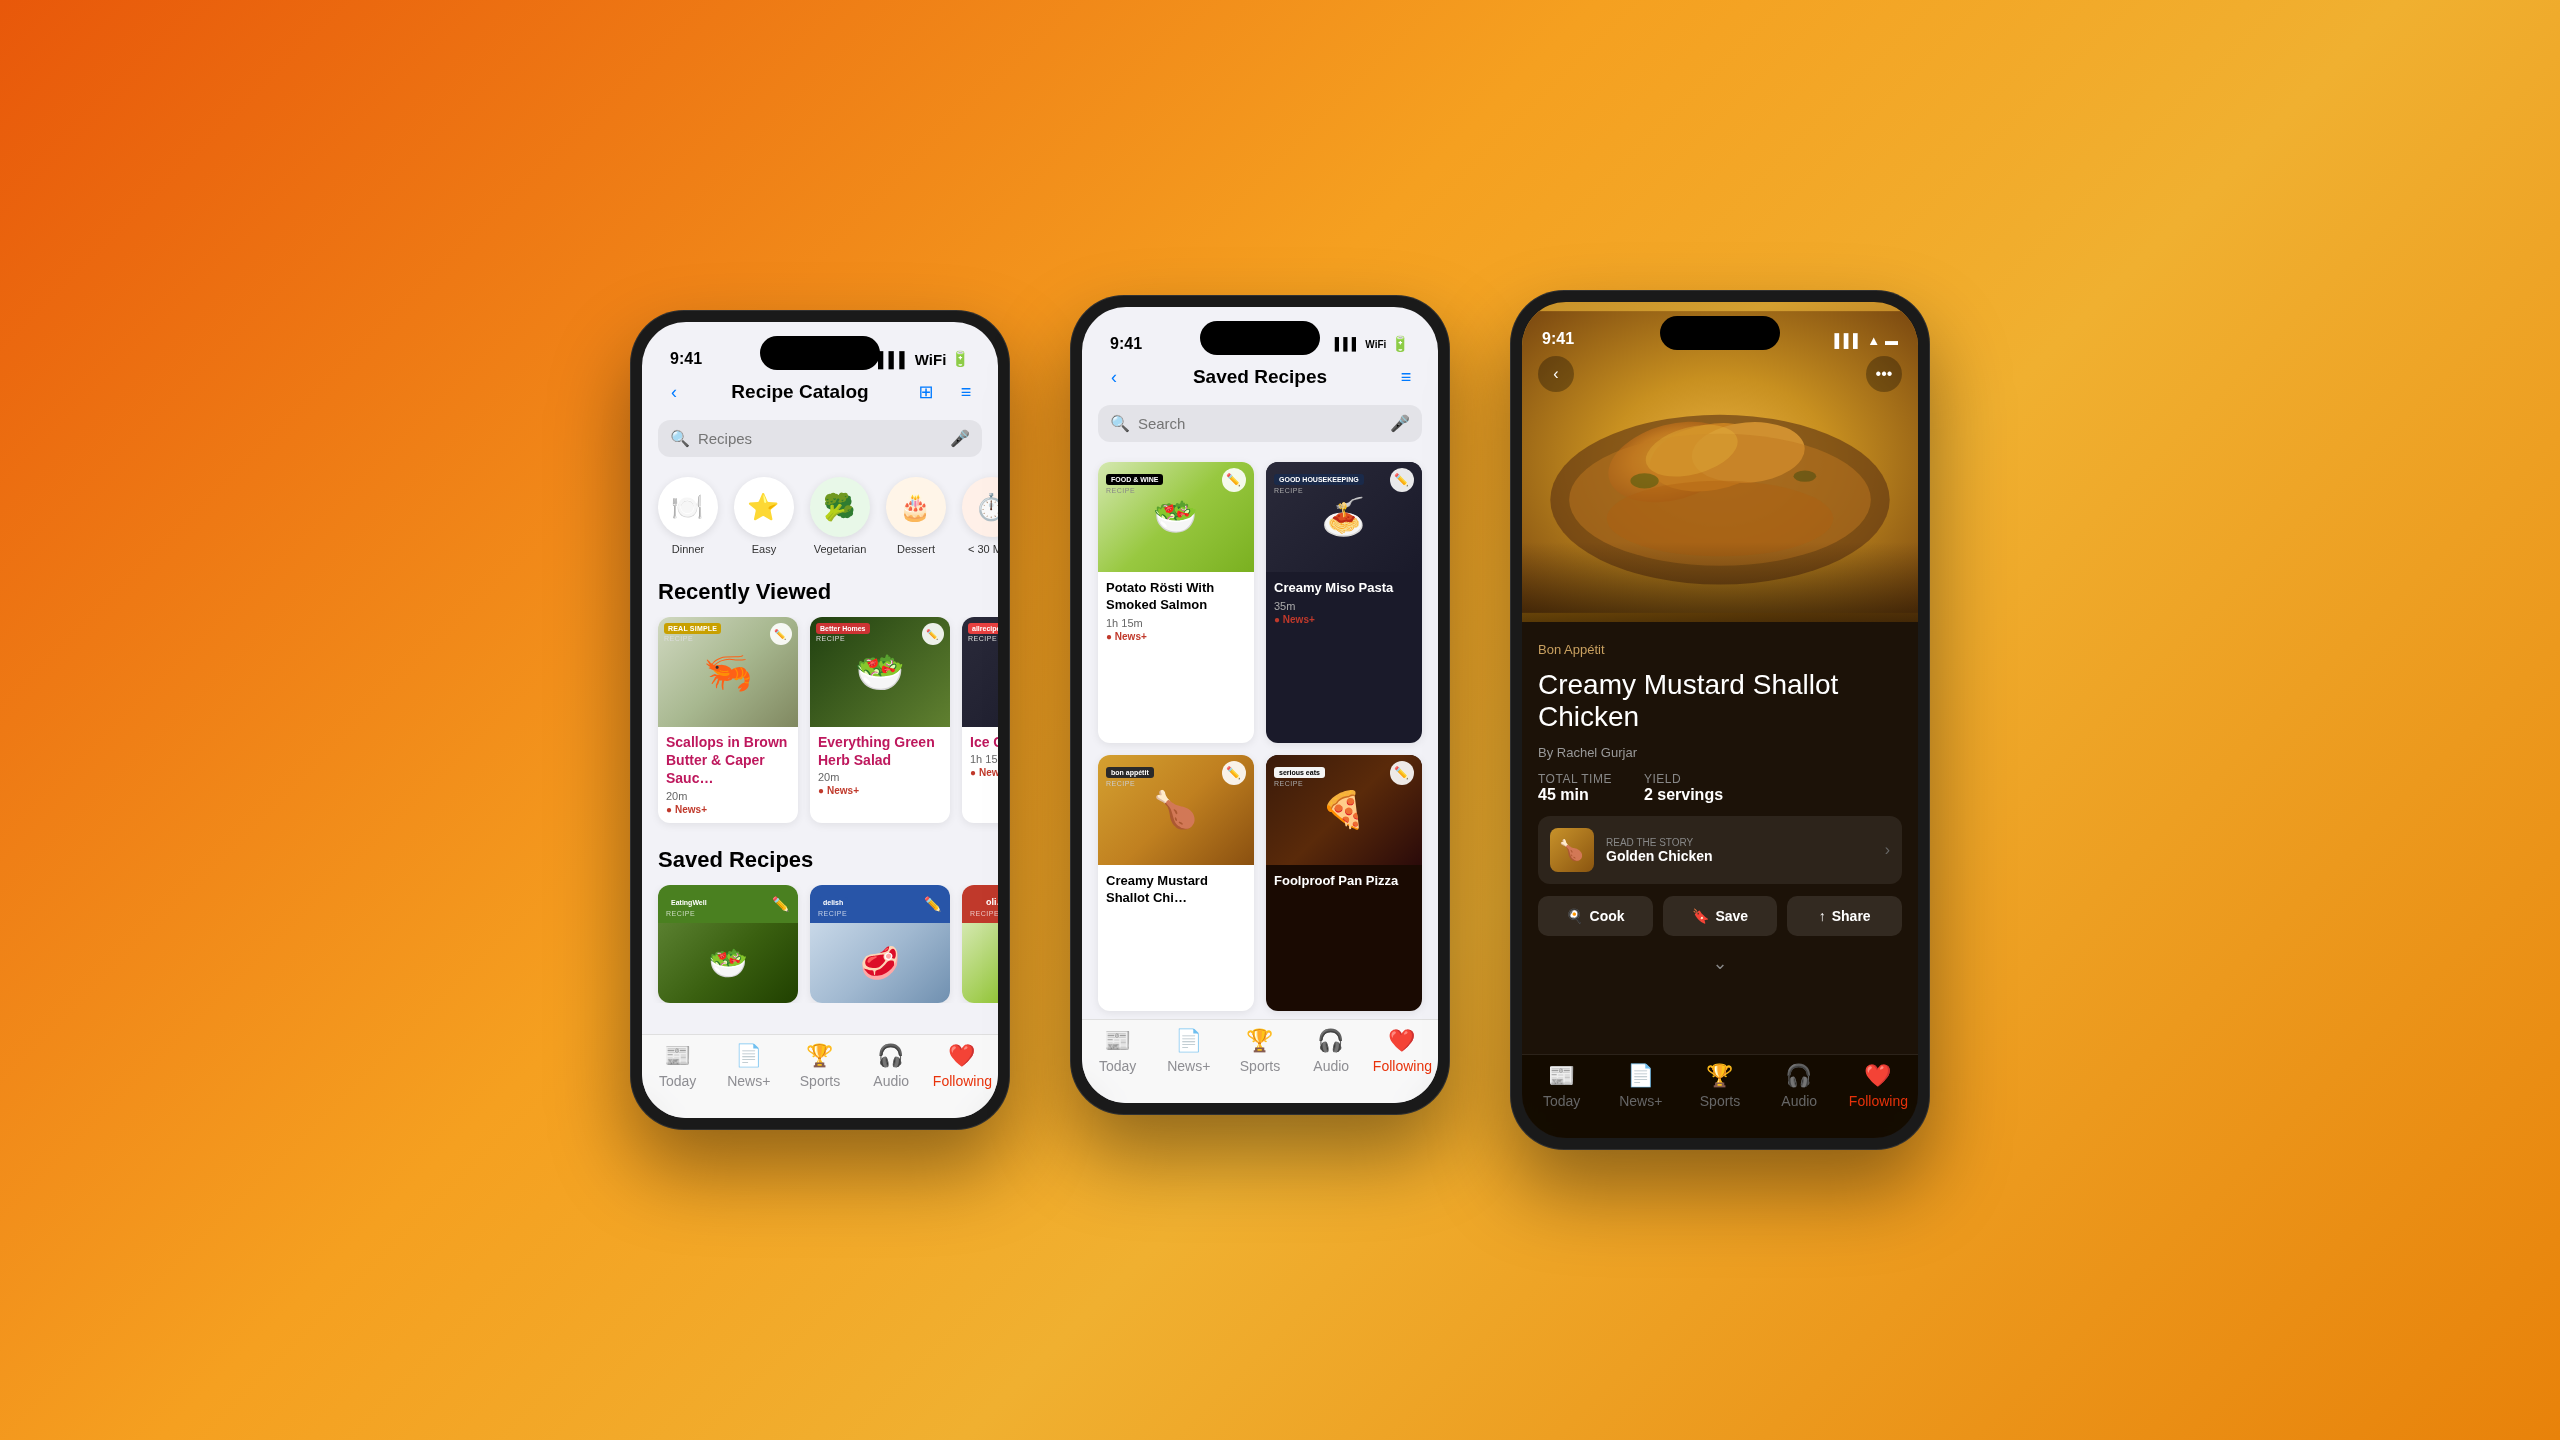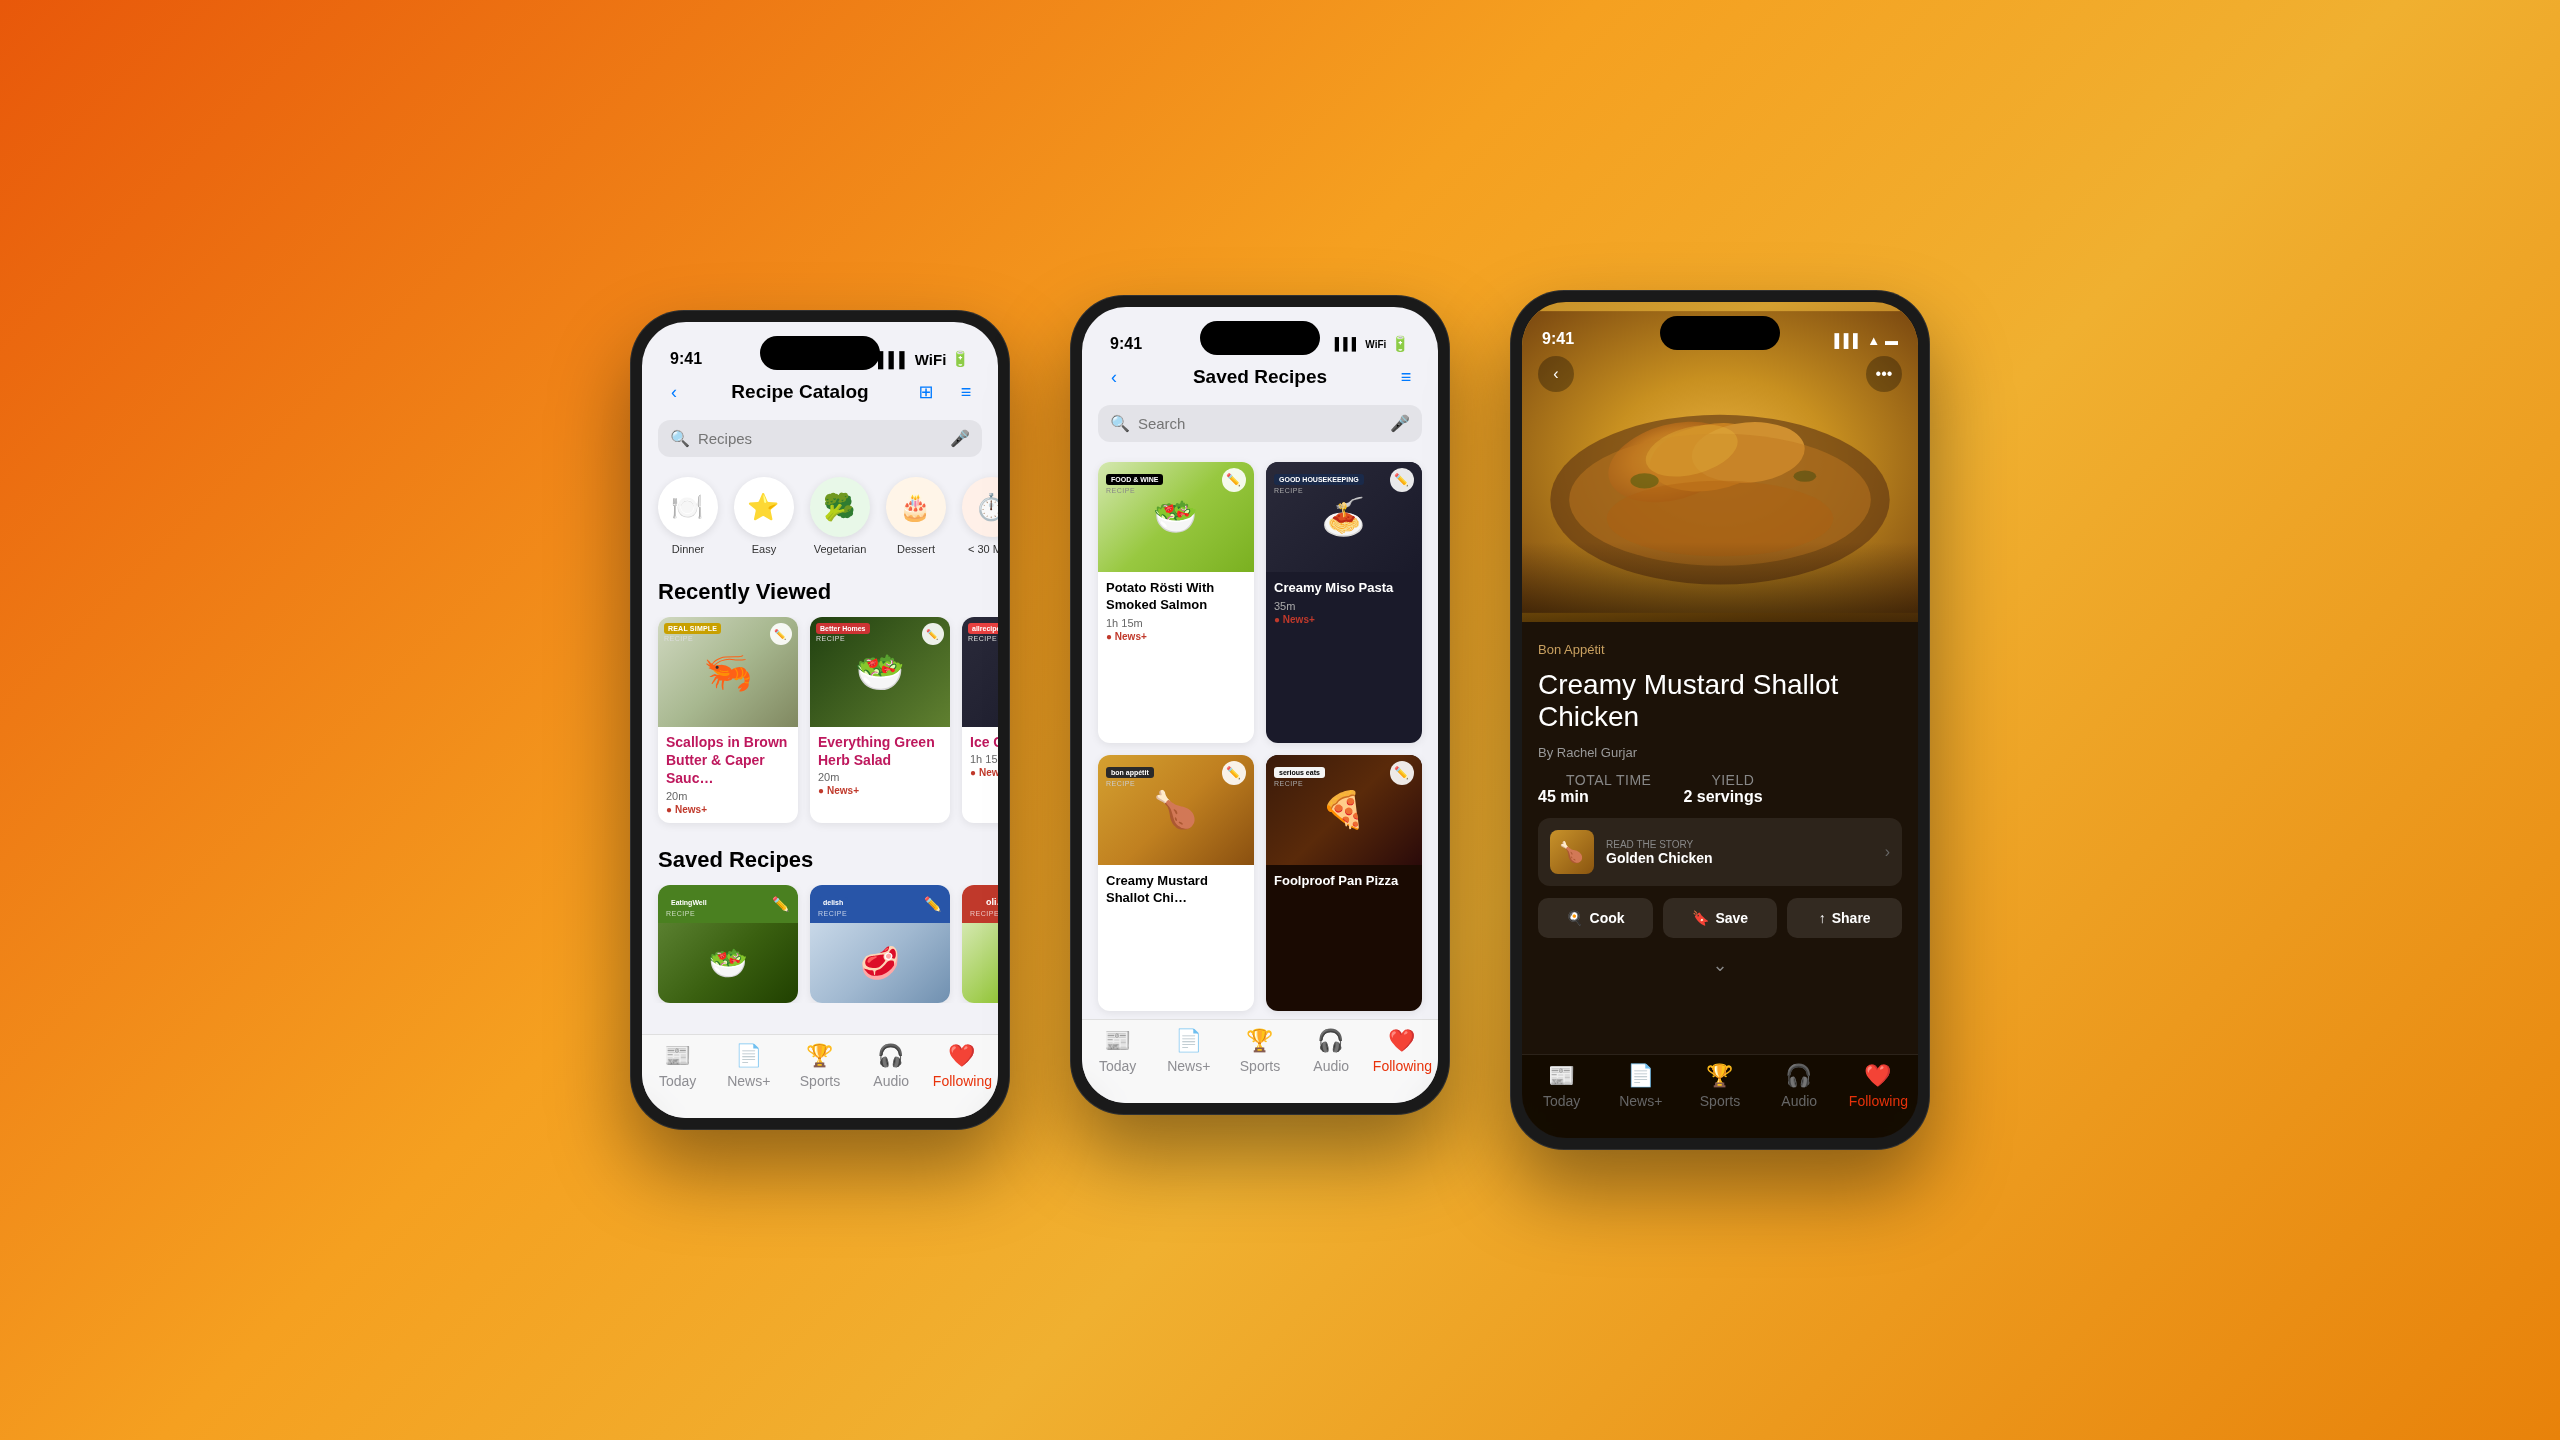--- a/index.html
+++ b/index.html
@@ -373,26 +373,25 @@
       font-size: 13px;
       color: #999;
     }
 
     .detail-meta {
       display: flex;
       gap: 32px;
     }
 
     .meta-item label {
-      font-size: 14px;
+      font-size: 12px;
       color: #888;
       text-transform: uppercase;
       letter-spacing: 0.5px;
       display: block;
-      margin-left: 28px;
     }
 
     .meta-item span {
       font-size: 16px;
       font-weight: 600;
       color: #fff;
     }
 
     .read-story-card {
       background: rgba(255,255,255,0.08);

